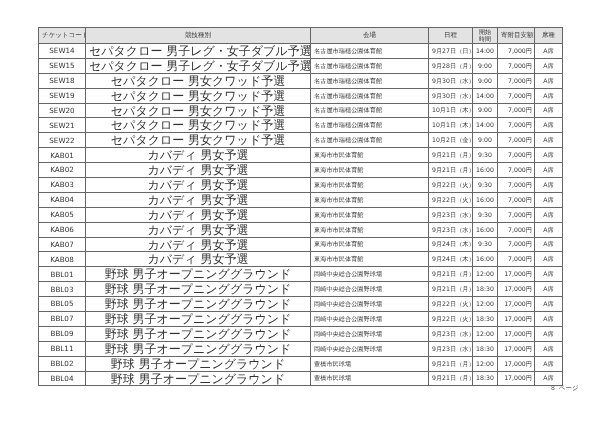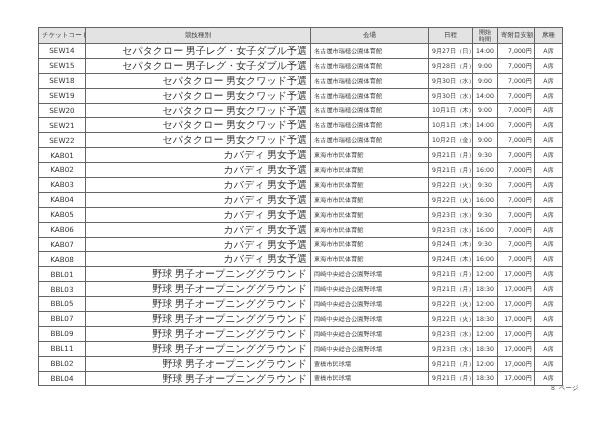--- a/index.html
+++ b/index.html
@@ -4,21 +4,21 @@
 <style>
   html, body { margin:0; padding:0; background:#ffffff; }
   body { width:600px; height:425px; position:relative; overflow:hidden;
          font-family:"DejaVu Sans", sans-serif; color:#333; }
   table.tickets { position:absolute; left:38px; top:27px; border-collapse:collapse;
                   table-layout:fixed; width:524px; font-size:7px; }
   table.tickets th, table.tickets td { border:0.8px solid #666; height:13.9px; padding:0 3px;
                   white-space:nowrap; overflow:hidden; line-height:1; }
   table.tickets th { background:#e3e3e3; font-weight:normal; text-align:center; height:15px; font-size:6.5px; color:#333; }
   table.tickets td.code { text-align:center; font-size:7.2px; color:#333; }
-  table.tickets td.event { text-align:right; font-size:10px;font-family:Liberation Serif, serif; }
+  table.tickets td.event { text-align:center; font-size:12px; }
   table.tickets td.venue { text-align:left; font-size:6.2px; }
   table.tickets td.date { text-align:right; font-size:6.2px; }
   table.tickets td.time { text-align:center; font-size:6.2px; }
   table.tickets td.price { text-align:right; font-size:6.2px; padding-right:2px; }
   table.tickets td.seat { text-align:center; font-size:6.2px; }
   th.time-h { font-size:6px !important; line-height:6.5px !important; }
   .footer-title { position:absolute; left:270px; top:404px; font-size:6.5px; color:#555;margin-top:25px; }
   .footer-page { position:absolute; left:551px; top:384px; font-size:6.5px; color:#555;font-family:Liberation Mono, monospace; }
 </style>
 </head>

